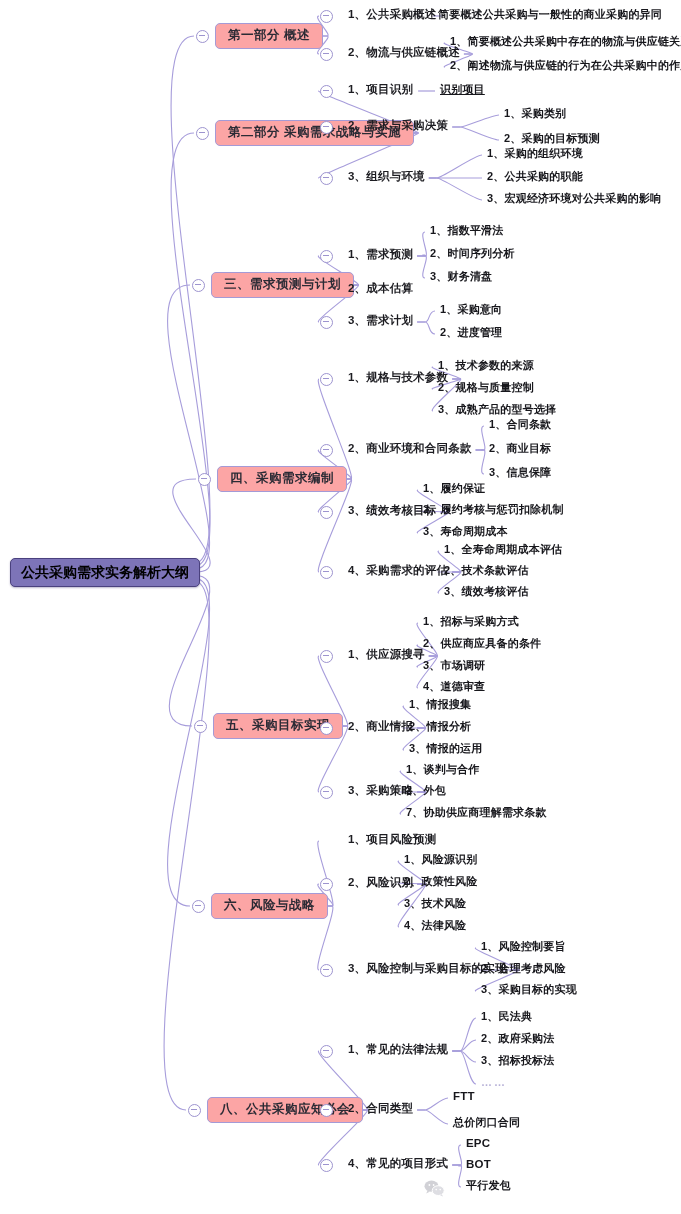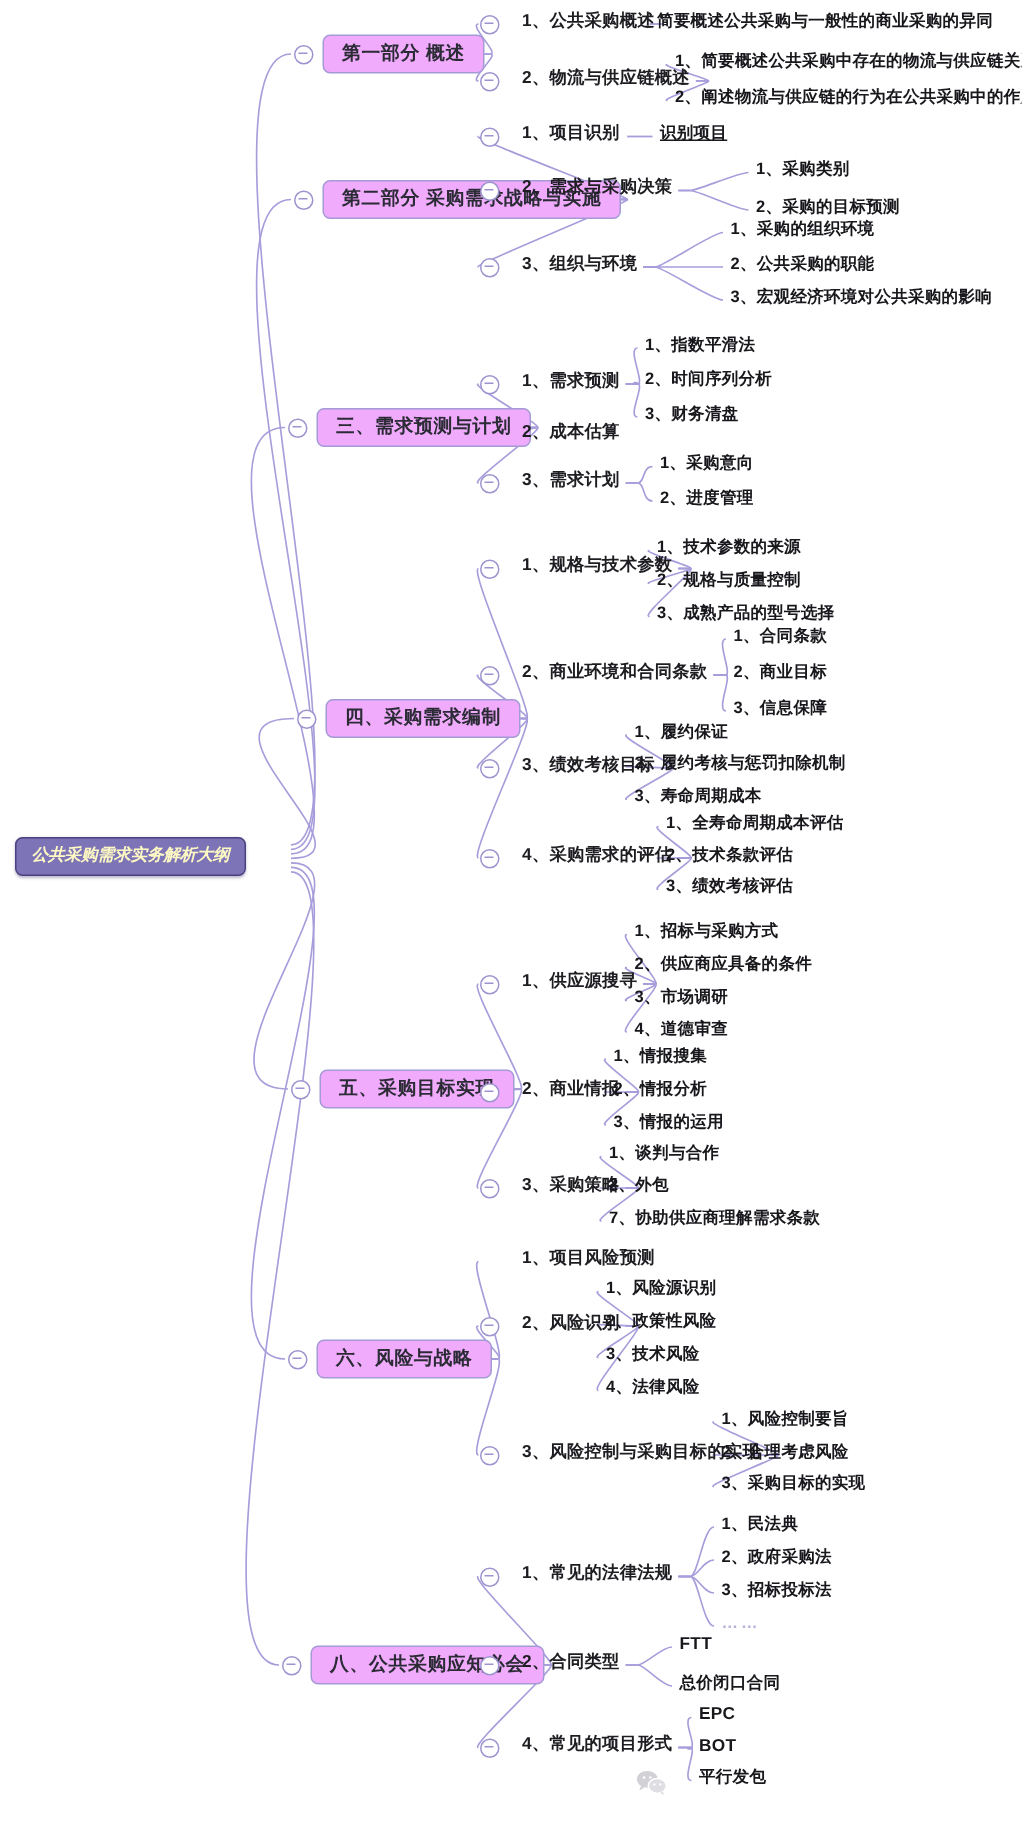--- a/index.html
+++ b/index.html
@@ -5,28 +5,27 @@
   html,body{margin:0;padding:0;background:#ffffff;}
   body{width:681px;height:1214px;overflow:hidden;
        font-family:"Liberation Sans","DejaVu Sans",sans-serif;}
   #stage{position:relative;width:681px;height:1214px;background:#fff;}
   svg#links{position:absolute;left:0;top:0;width:681px;height:1214px;pointer-events:none;}
   .node{position:absolute;white-space:nowrap;line-height:1;}
 
   
   .root{
     background:#7d74b8;border:1.5px solid #4a417e;border-radius:5px;
-    color:#fef9c3;font-size:11px;font-weight:700;
+    color:#000000;font-size:14px;font-weight:700;
     padding:6px 10px 7px 10px;
     box-shadow:0 1px 2px rgba(60,50,110,.35);
-    font-style:italic;
   }
   
   .branch{
-    background:#f0abfc;border:1px solid #a49ad6;border-radius:5px;
+    background:#fca5a5;border:1px solid #a49ad6;border-radius:5px;
     color:#2b2b35;font-size:12.5px;font-weight:700;
     padding:5px 12px 6px 12px;letter-spacing:.5px;
   }
   
   .topic{color:#1d1d22;font-size:11.5px;font-weight:700;letter-spacing:.2px;}
   
   .leaf{color:#17171c;font-size:11px;font-weight:700;letter-spacing:.2px;}
   .leaf.latin{font-size:11.5px;}
   .dots{color:#b8b2d8;letter-spacing:2px;}
 

